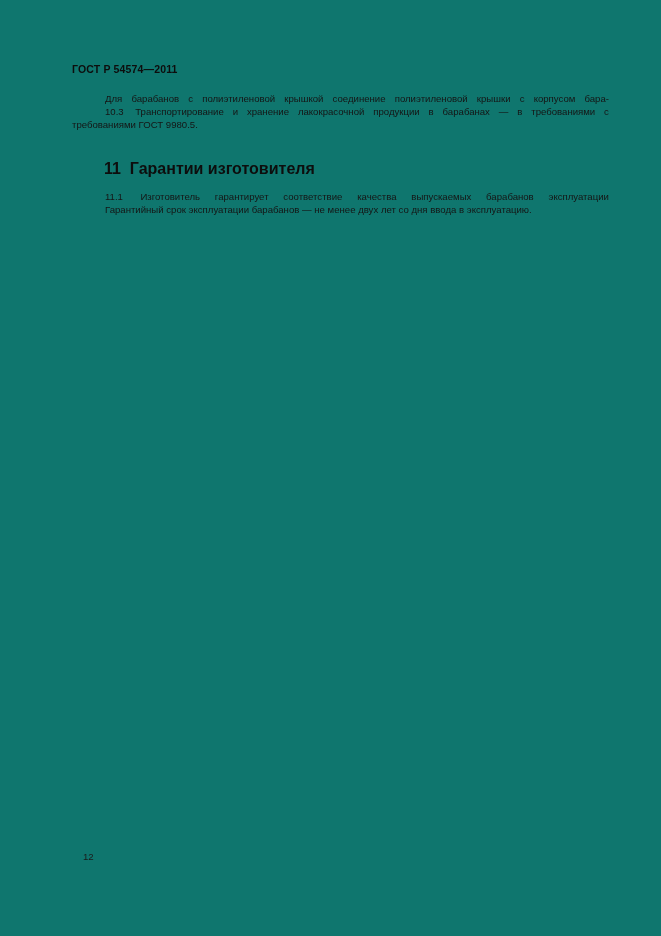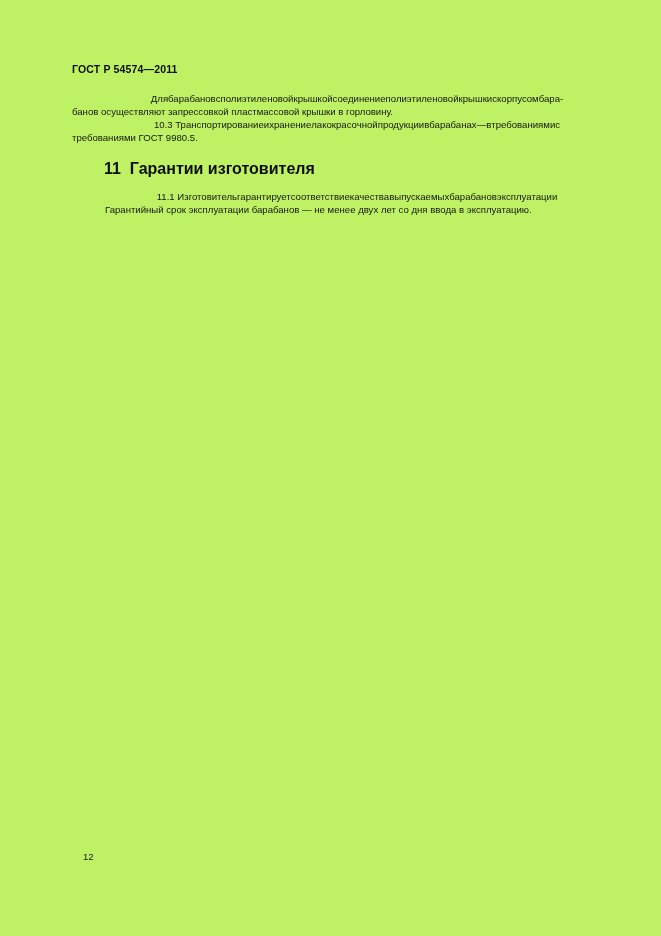--- a/index.html
+++ b/index.html
@@ -14,21 +14,21 @@
     position: relative;
     overflow: hidden;
     font-family: "Liberation Sans", "DejaVu Sans", sans-serif;
     color: #141414;
     -webkit-font-smoothing: antialiased;
   }
 
   .page {
     position: absolute;
     inset: 0;
-    background: #bef264;
+    background: #0f766e;
   }
 
   
   .running-header {
     position: absolute;
     left: 72px;
     top: 63px;
     font-size: 10.5px;
     font-weight: bold;
     letter-spacing: 0.15px;
@@ -62,21 +62,20 @@
   .line.justified {
     display: flex;
     justify-content: space-between;
     white-space: normal;
   }
   .line.justified > span {
     white-space: pre;
   }
   .line.indented {
     text-indent: 33px;
-    justify-content: center;
   }
   .line.justified.indented {
     text-indent: 0;
     padding-left: 33px;
   }
 
   
   .section-heading {
     position: absolute;
     left: 104px;
@@ -120,21 +119,20 @@
           <span>с</span>
           <span>полиэтиленовой</span>
           <span>крышкой</span>
           <span>соединение</span>
           <span>полиэтиленовой</span>
           <span>крышки</span>
           <span>с</span>
           <span>корпусом</span>
           <span>бара-</span>
       </span>
-      <span class="line">банов осуществляют запрессовкой пластмассовой крышки в горловину.</span>
     </div>
 
     <div class="para">
       <span class="line justified indented">
         <span>10.3</span>
           <span> Транспортирование</span>
           <span>и</span>
           <span>хранение</span>
           <span>лакокрасочной</span>
           <span>продукции</span>

